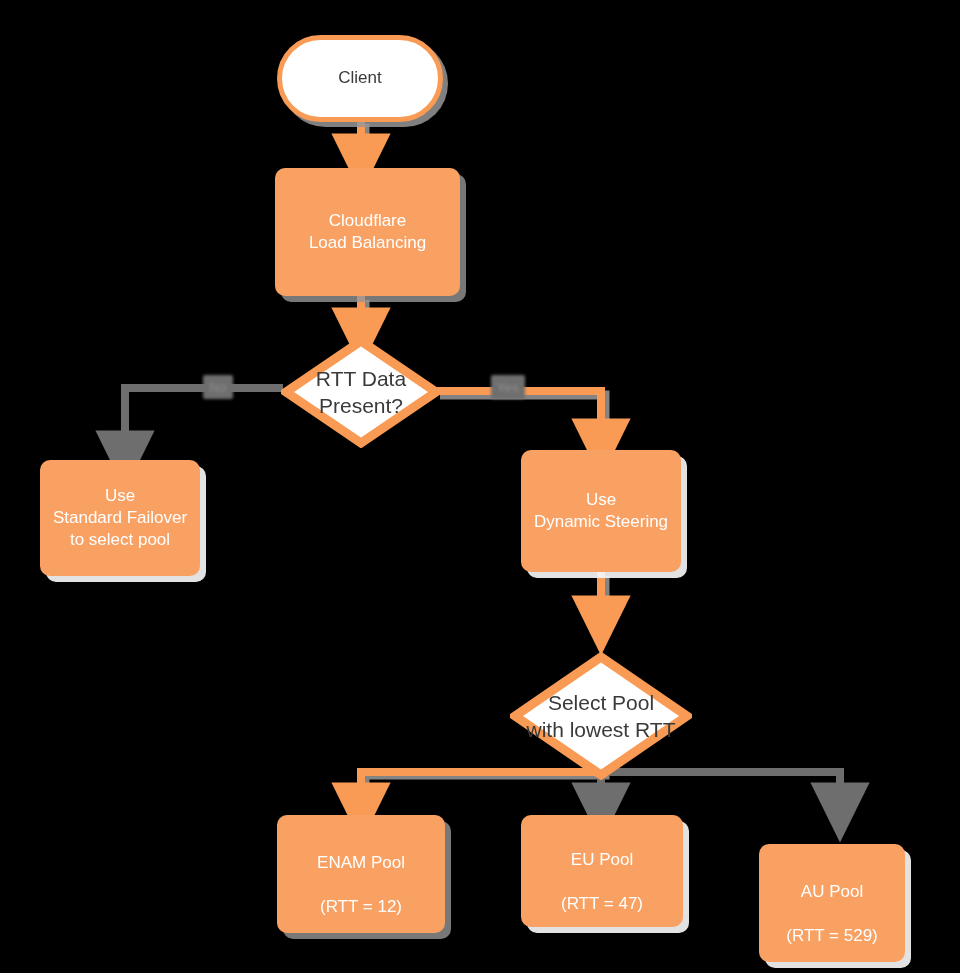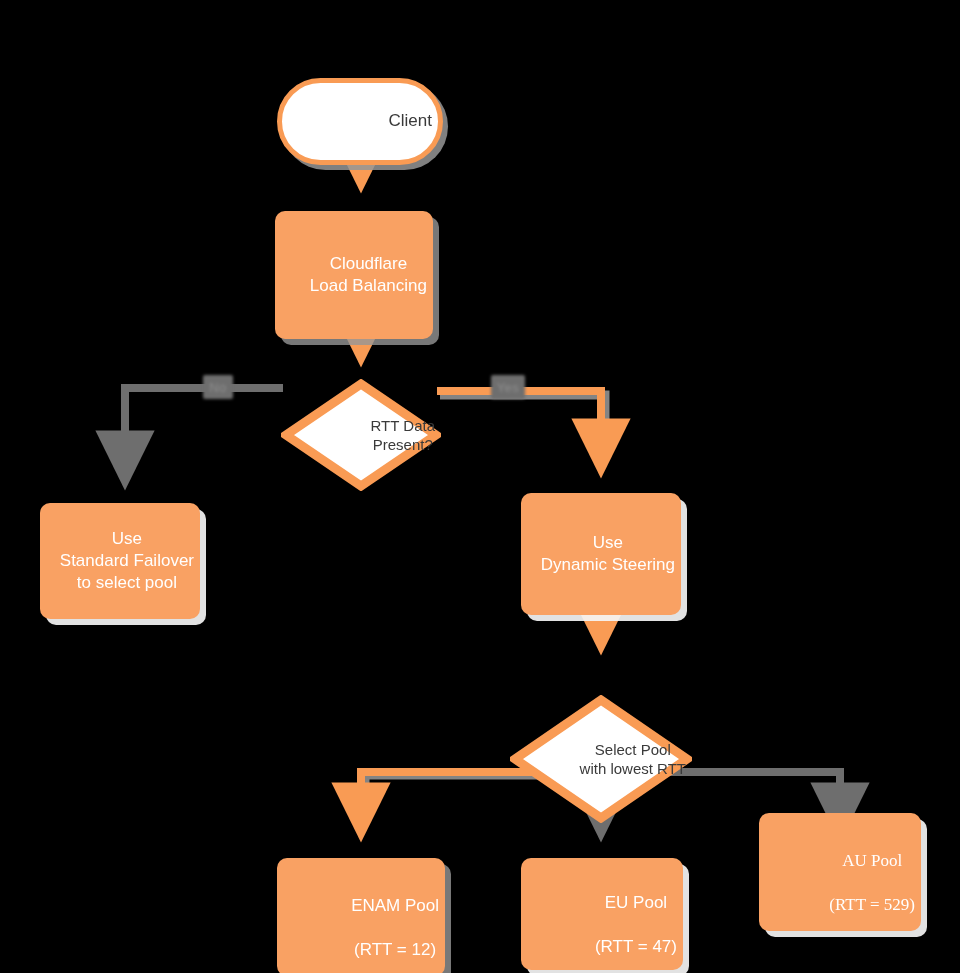--- a/index.html
+++ b/index.html
@@ -22,25 +22,24 @@
     left: 0;
     top: 0;
     width: 960px;
     height: 973px;
   }
   .node {
     position: absolute;
     box-sizing: border-box;
     display: flex;
     align-items: center;
-    justify-content: flex-end;
+    justify-content: center;
     text-align: center;
     line-height: 1.3;
     z-index: 5;
-    margin-top: 43px;
   }
   
   .node.terminator {
     background: #ffffff;
     border: 5px solid #F99B54;
     border-radius: 999px;
     color: #3a3a3a;
     font-size: 17px;
     box-shadow: 5px 5px 0 0 rgba(150,150,150,0.85);
   }
@@ -52,21 +51,21 @@
     font-size: 17px;
     box-shadow: 6px 6px 0 0 rgba(150,150,150,0.8);
   }
   .node.process.light-shadow {
     box-shadow: 6px 6px 0 0 rgba(245,245,245,0.92);
   }
   
   .node.decision {
     background: transparent;
     color: #3a3a3a;
-    font-size: 15px;
+    font-size: 21px;
   }
   .node.decision .dshape {
     position: absolute;
     left: 0; top: 0;
     width: 100%;
     height: 100%;
     z-index: 0;
   }
   .node.decision .dlabel {
     position: relative;
@@ -143,21 +142,21 @@
     </g>
     <g>
       <path d="M601,746 L601,772 L361,772 L361,812" stroke="#F99B54" stroke-width="8" fill="none" marker-end="url(#arrow-orange)"></path>
     </g>
   </svg>
 
   <div class="node terminator" style="left:277px; top:35px; width:166px; height:87px;">
     <span class="nlabel">Client</span>
   </div>
 
-  <div class="node process" style="left:275px; top:168px; width:158px; height:128px;">
+  <div class="node process" style="left:275px; top:168px; width:185px; height:128px;">
     <span class="nlabel">Cloudflare
 Load Balancing</span>
   </div>
 
   <div class="node decision" style="left:281px; top:336px; width:160px; height:112px;">
     <svg class="dshape" viewBox="0 0 160 112" preserveAspectRatio="none">
       <polygon points="80,5 155,56 80,107 5,56" fill="#FFFFFF" stroke="#F99B54" stroke-width="9"></polygon>
     </svg>
     <span class="nlabel dlabel">RTT Data
 Present?</span>
@@ -189,21 +188,21 @@
     </span>
   </div>
 
   <div class="node process light-shadow" style="left:521px; top:815px; width:162px; height:112px;">
     <span class="nlabel">
       <span>EU Pool</span><br>
       <span>(RTT = 47)</span>
     </span>
   </div>
 
-  <div class="node process light-shadow" style="left:759px; top:770px; width:162px; height:118px;font-family:Liberation Serif, serif;">
+  <div class="node process light-shadow" style="left:759px; top:844px; width:146px; height:118px;">
     <span class="nlabel">
       <span>AU Pool</span><br>
       <span>(RTT = 529)</span>
     </span>
   </div>
 
   <div class="edge-label" style="left:203px; top:375px; width:30px; height:24px;">
     <span>No</span>
   </div>
 

